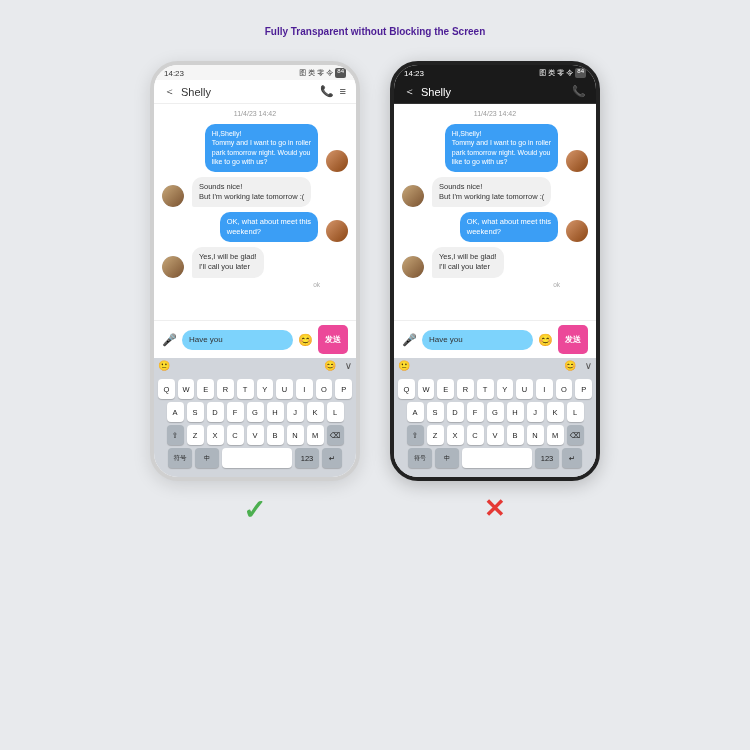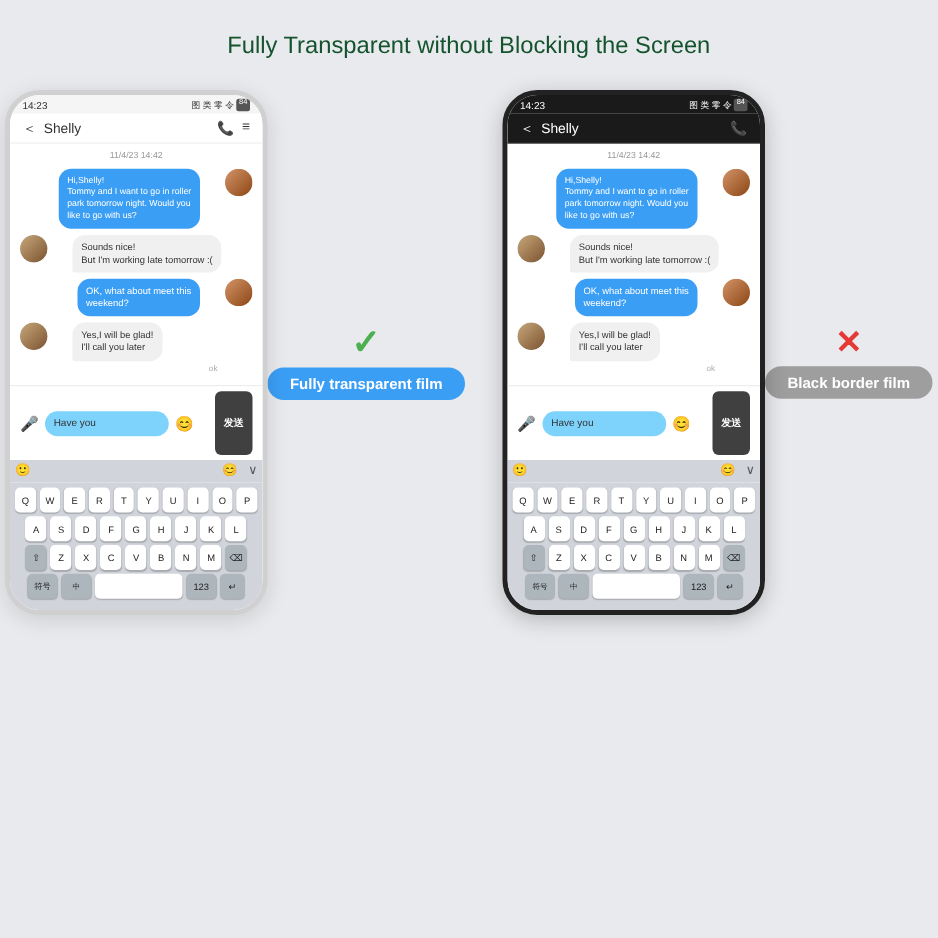--- a/index.html
+++ b/index.html
@@ -18,39 +18,39 @@
       text-align: center;
       padding: 22px 0 6px;
     }
     .header-title {
       font-size: 42px;
       font-weight: 900;
       color: #f47c20;
       letter-spacing: 2px;
     }
     .header-subtitle {
-      font-size: 19px;
-      color: #14532d;
+      font-size: 10px;
+      color: #4c1d95;
       margin-top: 4px;
-      font-weight: 400;
+      font-weight: 700;
     }
 
     .phones-row {
       display: flex;
       flex-direction: row;
       justify-content: center;
       align-items: flex-start;
       gap: 30px;
       margin-top: 18px;
     }
 
     
     .phone-wrapper {
       display: flex;
-      flex-direction: row;
+      flex-direction: column;
       align-items: center;
     }
 
     
     .phone-left {
       width: 210px;
       height: 420px;
       background: #fff;
       border-radius: 28px;
       border: 4px solid #d0d0d0;
@@ -143,21 +143,22 @@
 
     .date-label {
       text-align: center;
       font-size: 7px;
       color: #999;
       margin: 2px 0;
     }
 
     .msg-row {
       display: flex;
-      gap: 20px;
+      align-items: flex-end;
+      gap: 8px;
     }
     .msg-row-right {
       justify-content: flex-end;
     }
     .msg-row-left {
       justify-content: flex-start;
     }
 
     .avatar-circle {
       width: 22px;
@@ -221,27 +222,26 @@
       background: #7dd3fc;
       border-radius: 10px;
       font-size: 8px;
       padding: 2px 7px;
       color: #333;
       display: flex;
       align-items: center;
     }
     .emoji-icon { font-size: 12px; color: #888; }
     .send-btn {
-      background: #404040;
+      background: #ec4899;
       color: #fff;
       border-radius: 5px;
-      padding: 20px 7px;
+      padding: 9px 7px;
       font-size: 8px;
       font-weight: 600;
-      margin-left: 12px;
     }
 
     
     .keyboard {
       background: #d1d5db;
       padding: 4px 4px 6px;
       flex-shrink: 0;
     }
     .keyboard-toolbar {
       display: flex;
@@ -446,21 +446,20 @@
           <div class="key key-fn key-dark-bg" style="font-size:6px;">中</div>
           <div class="key key-space"></div>
           <div class="key key-123 key-dark-bg">123</div>
           <div class="key key-enter key-dark-bg">↵</div>
         </div>
       </div>
     </div>
 
     <div class="phone-label">
       <span class="check-mark">✓</span>
-      <div class="label-pill pill-blue">Fully transparent film</div>
     </div>
   </div>
 
   <div class="phone-wrapper">
     <div class="phone-right">
 
       <div class="status-bar status-bar-dark">
         <span>14:23</span>
         <div class="status-icons">
           <span>图</span>
@@ -567,17 +566,16 @@
           <div class="key key-fn key-dark-bg" style="font-size:6px;">中</div>
           <div class="key key-space"></div>
           <div class="key key-123 key-dark-bg">123</div>
           <div class="key key-enter key-dark-bg">↵</div>
         </div>
       </div>
     </div>
 
     <div class="phone-label">
       <span class="cross-mark">✕</span>
-      <div class="label-pill pill-gray">Black border film</div>
     </div>
   </div>
 
 </div>
 
 </body></html>

